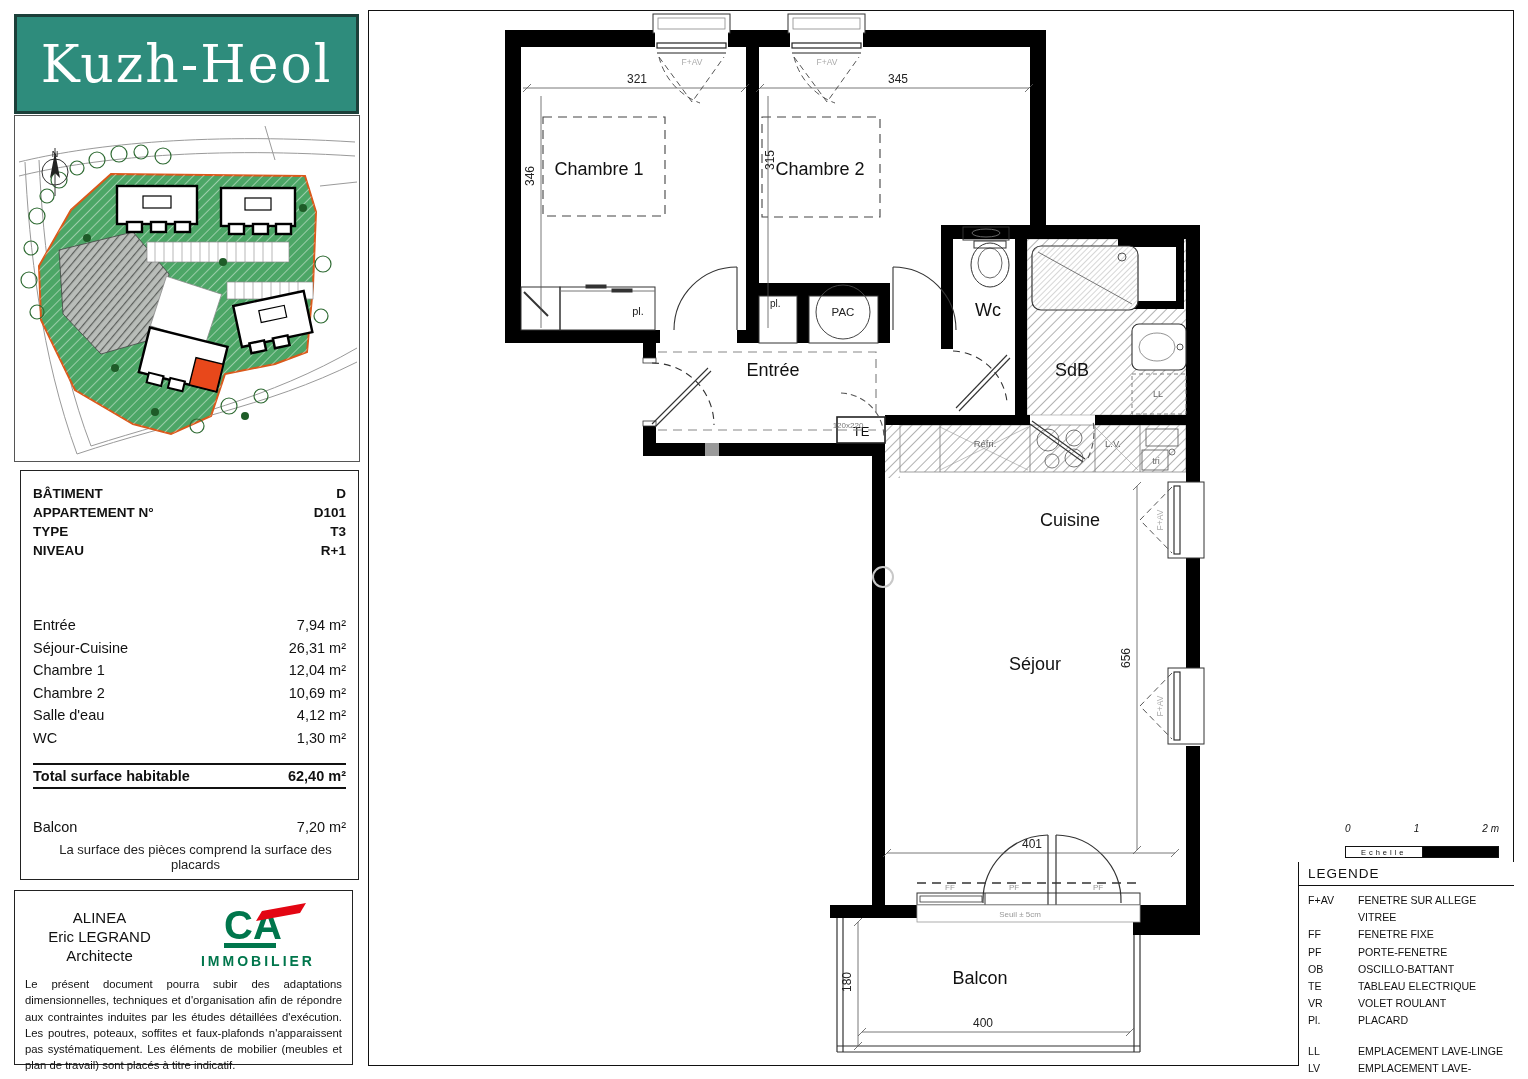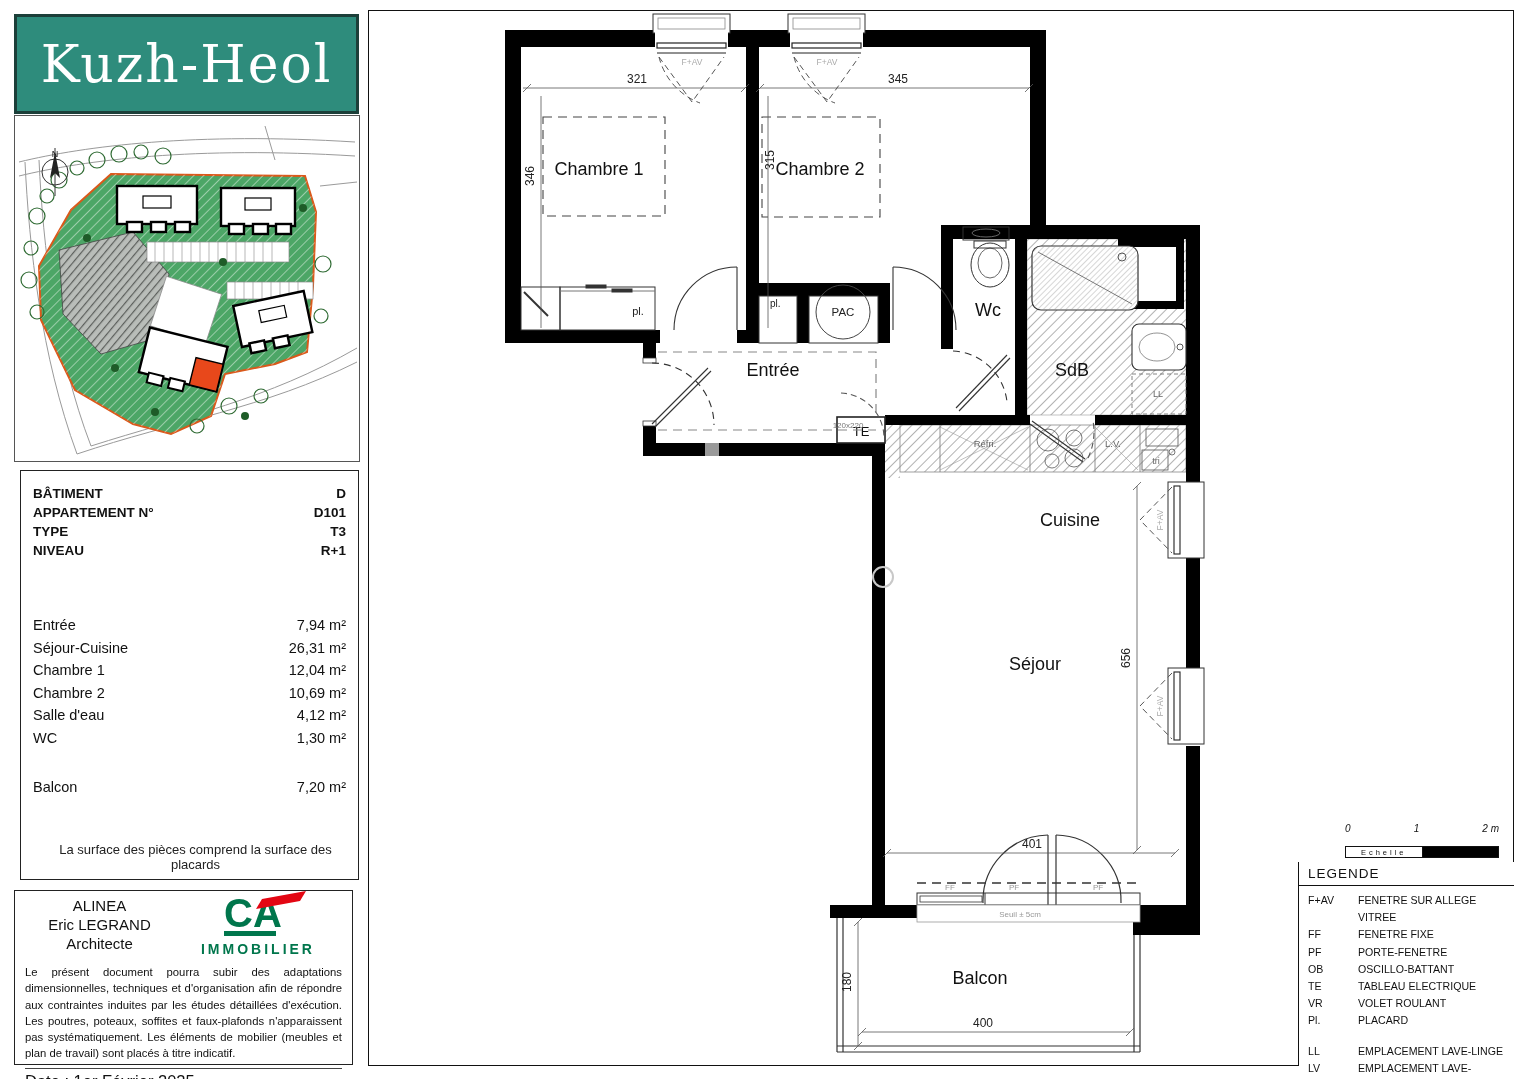--- a/index.html
+++ b/index.html
@@ -21,21 +21,21 @@
   .irow.hdr{font-weight:bold;}
   .areas{margin-top:54px;font-size:14.5px;}
   .areas .irow{line-height:22.5px;}
   .total{display:flex;justify-content:space-between;font-weight:bold;font-size:14.5px;
          border-top:2px solid #111;border-bottom:2px solid #111;padding:3px 0;margin-top:14px;}
   .balc{display:flex;justify-content:space-between;font-size:14.5px;margin-top:30px;}
   .note{position:absolute;left:12px;bottom:7px;font-size:13px;color:#222;text-align:center;}
 
   
   .arch{left:14px;top:890px;width:339px;height:175px;border:1.6px solid #222;background:#fff;
-        padding:0 10px 6px 10px;box-sizing:border-box;}
+        padding:12px 10px 6px 10px;box-sizing:border-box;}
   .archtop{display:flex;align-items:center;}
   .archname{width:47%;text-align:center;font-size:15px;line-height:19px;}
   .calogo{width:53%;text-align:center;}
   .ca-sub{font-size:14px;font-weight:bold;color:#00764C;letter-spacing:3px;margin-top:0px;}
   .legal{font-size:11.3px;line-height:1.44;text-align:justify;margin-top:7px;color:#111;}
   .daterow{border-top:1px solid #444;margin-top:6px;padding-top:3px;font-size:16.5px;}
 
   
   .frame{left:368px;top:10px;width:1146px;height:1056px;border:1.2px solid #111;background:#fff;box-sizing:border-box;}
 
@@ -220,20 +220,24 @@
       </div>
     <div class="irow">
         <span>Salle d'eau</span>
         <span>4,12 m²</span>
       </div>
     <div class="irow">
         <span>WC</span>
         <span>1,30 m²</span>
       </div>
   </div>
+  <div class="total">
+    <span>Total surface habitable</span>
+    <span>62,40 m²</span>
+  </div>
   <div class="balc">
     <span>Balcon</span>
     <span>7,20 m²</span>
   </div>
   <div class="note">La surface des pièces comprend la surface des placards</div>
 </div>
 
 <div class="abs arch">
   <div class="archtop">
     <div class="archname">

